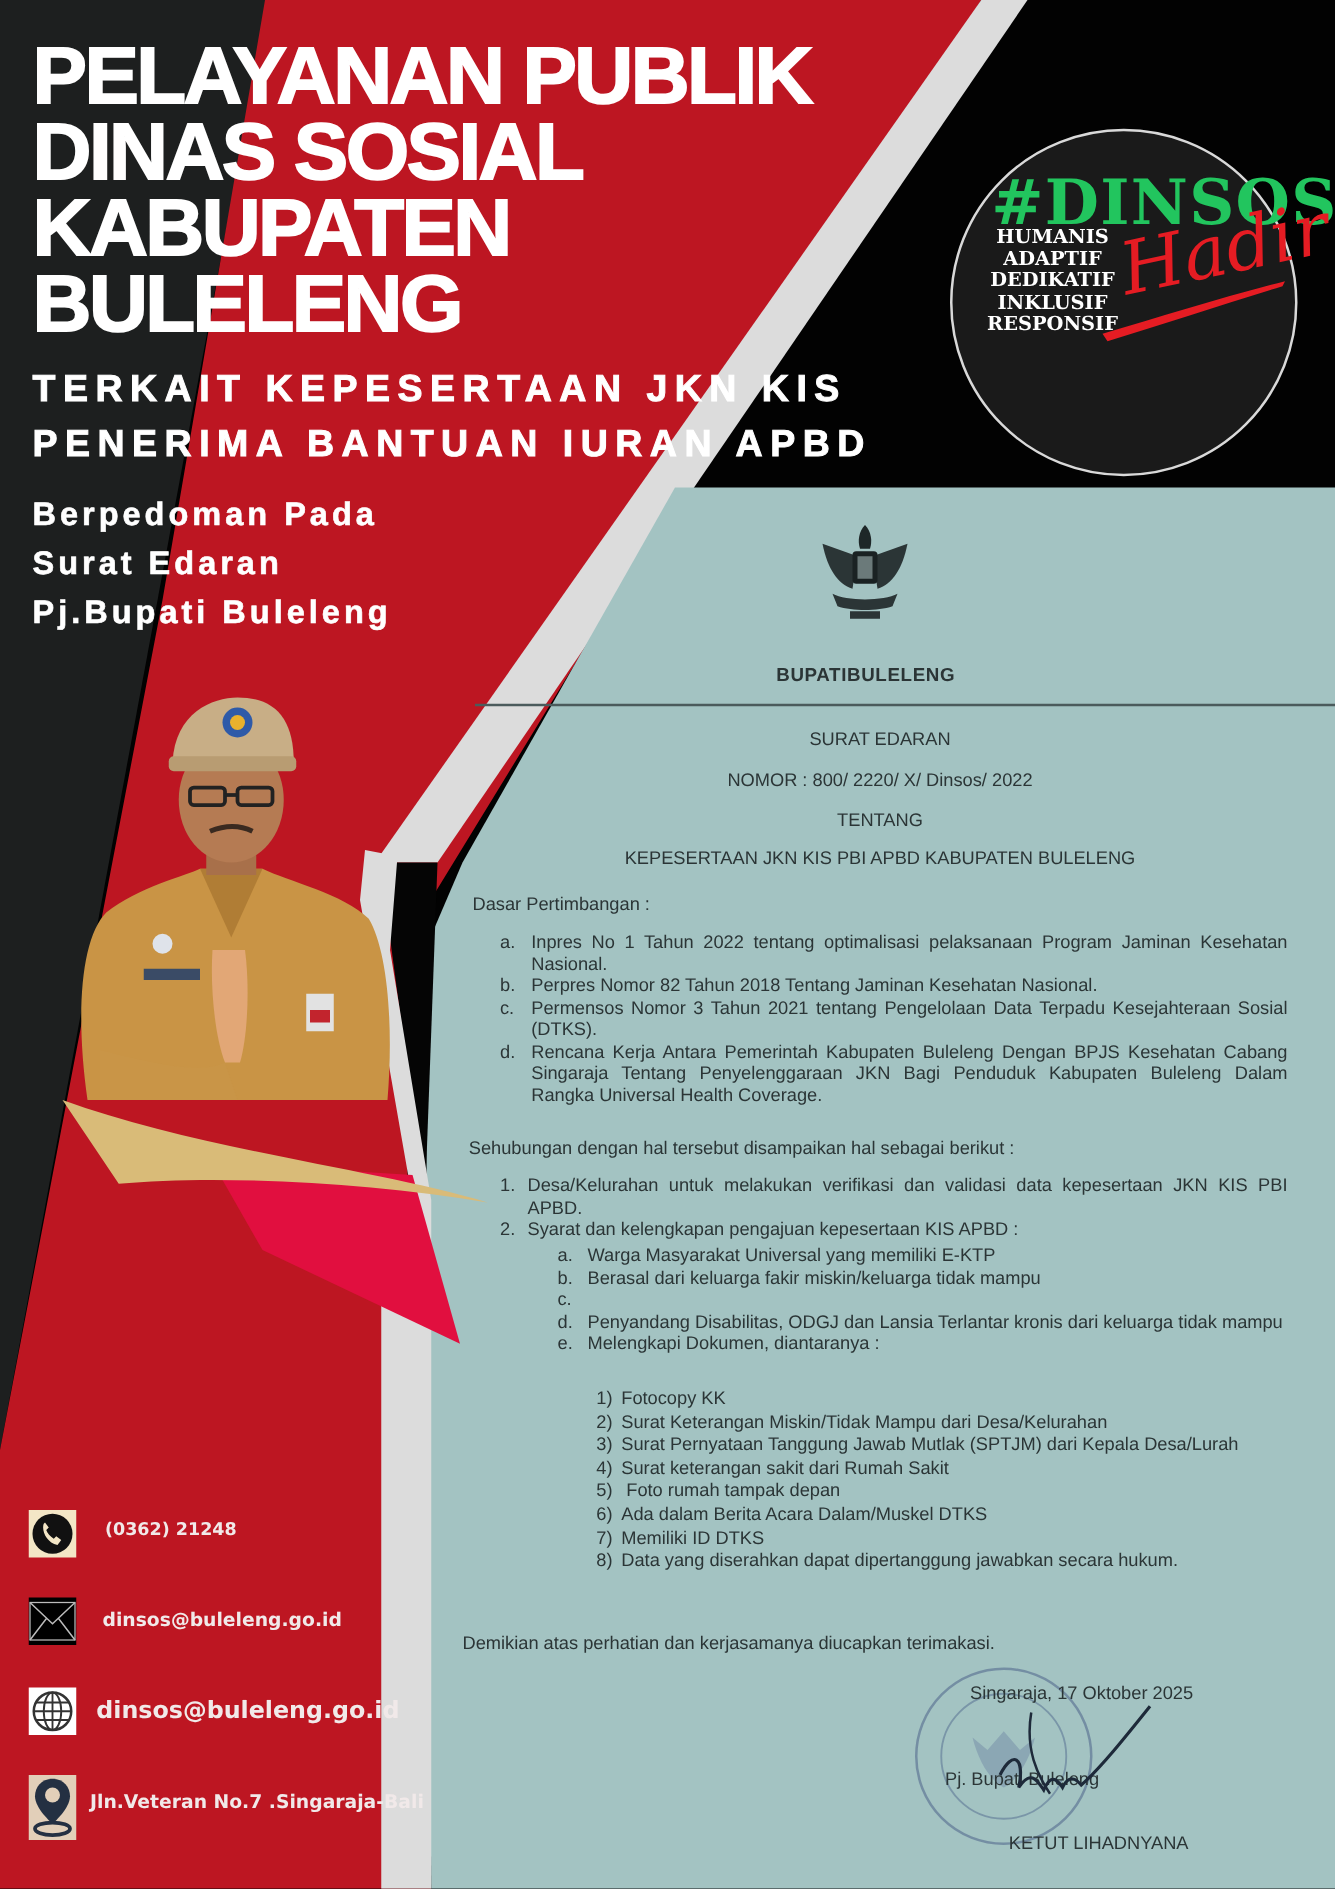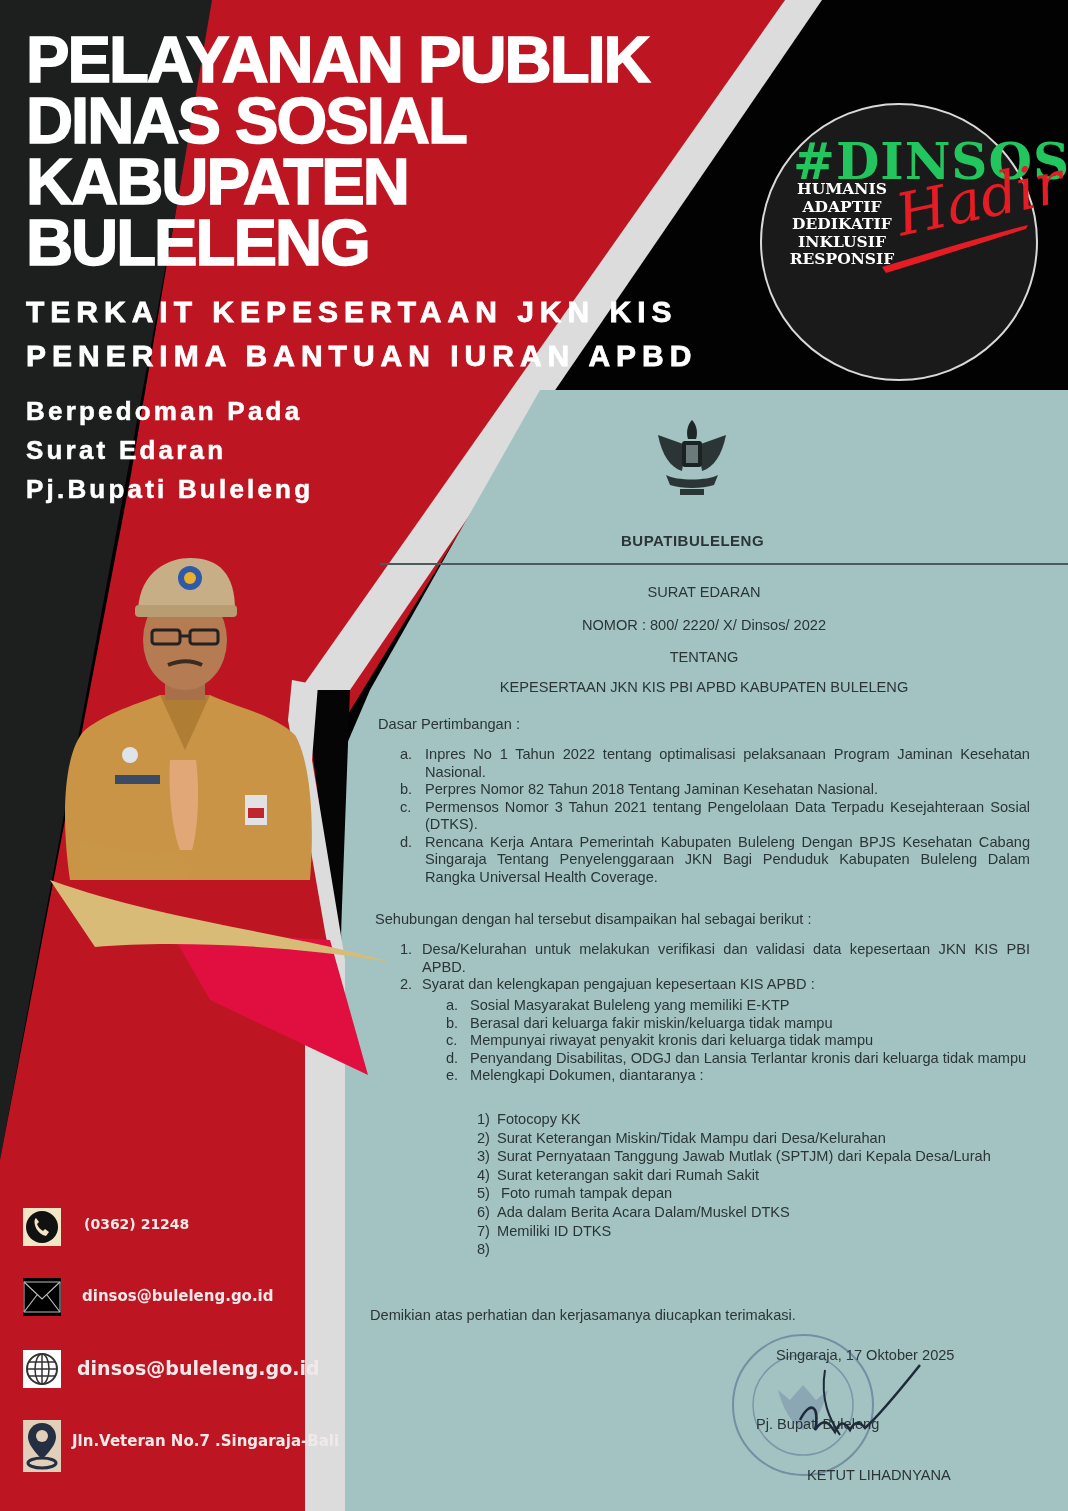--- a/index.html
+++ b/index.html
@@ -153,29 +153,28 @@
     </div>
   <div class="row">
       <span class="mark" style="width:22px;">2.</span>
       <span>Syarat dan kelengkapan pengajuan kepesertaan KIS APBD :</span>
     </div>
 </div>
 
 <div class="abs doc" style="left:446px;top:997px;width:586px;line-height:17.5px;text-align:justify;">
   <div class="row">
       <span class="mark" style="width:24px;">a.</span>
-      <span>Sosial Masyarakat Buleleng yang memiliki E-KTP</span>
+      <span>Warga Masyarakat Universal yang memiliki E-KTP</span>
     </div>
   <div class="row">
       <span class="mark" style="width:24px;">b.</span>
       <span>Berasal dari keluarga fakir miskin/keluarga tidak mampu</span>
     </div>
   <div class="row">
       <span class="mark" style="width:24px;">c.</span>
-      <span>Mempunyai riwayat penyakit kronis dari keluarga tidak mampu</span>
     </div>
   <div class="row">
       <span class="mark" style="width:24px;">d.</span>
       <span>Penyandang Disabilitas, ODGJ dan Lansia Terlantar kronis dari keluarga tidak mampu</span>
     </div>
   <div class="row">
       <span class="mark" style="width:24px;">e.</span>
       <span>Melengkapi Dokumen, diantaranya :</span>
     </div>
 </div>
@@ -204,20 +203,21 @@
   <div class="row">
       <span class="mark" style="width:20px;">6)</span>
       <span>Ada dalam Berita Acara Dalam/Muskel DTKS</span>
     </div>
   <div class="row">
       <span class="mark" style="width:20px;">7)</span>
       <span>Memiliki ID DTKS</span>
     </div>
   <div class="row">
       <span class="mark" style="width:20px;">8)</span>
+      <span>Data yang diserahkan dapat dipertanggung jawabkan secara hukum.</span>
     </div>
 </div>
 
 <div class="abs doc" style="left:370px;top:1295px;margin-top:12px;">Demikian atas perhatian dan kerjasamanya diucapkan terimakasi.</div>
 
 <svg class="abs" style="left:728px;top:1330px;" width="150" height="150" viewBox="0 0 150 150">
   <circle cx="75" cy="75" r="70" fill="none" stroke="#5f7896" stroke-width="2" opacity="0.7"></circle>
   <circle cx="75" cy="75" r="50" fill="none" stroke="#5f7896" stroke-width="1.5" opacity="0.6"></circle>
   <path d="M50,60 C55,80 65,95 75,100 C85,95 95,80 100,60 L88,70 L75,55 L62,70 Z" fill="#6f84a3" opacity="0.45"></path>
 </svg>

